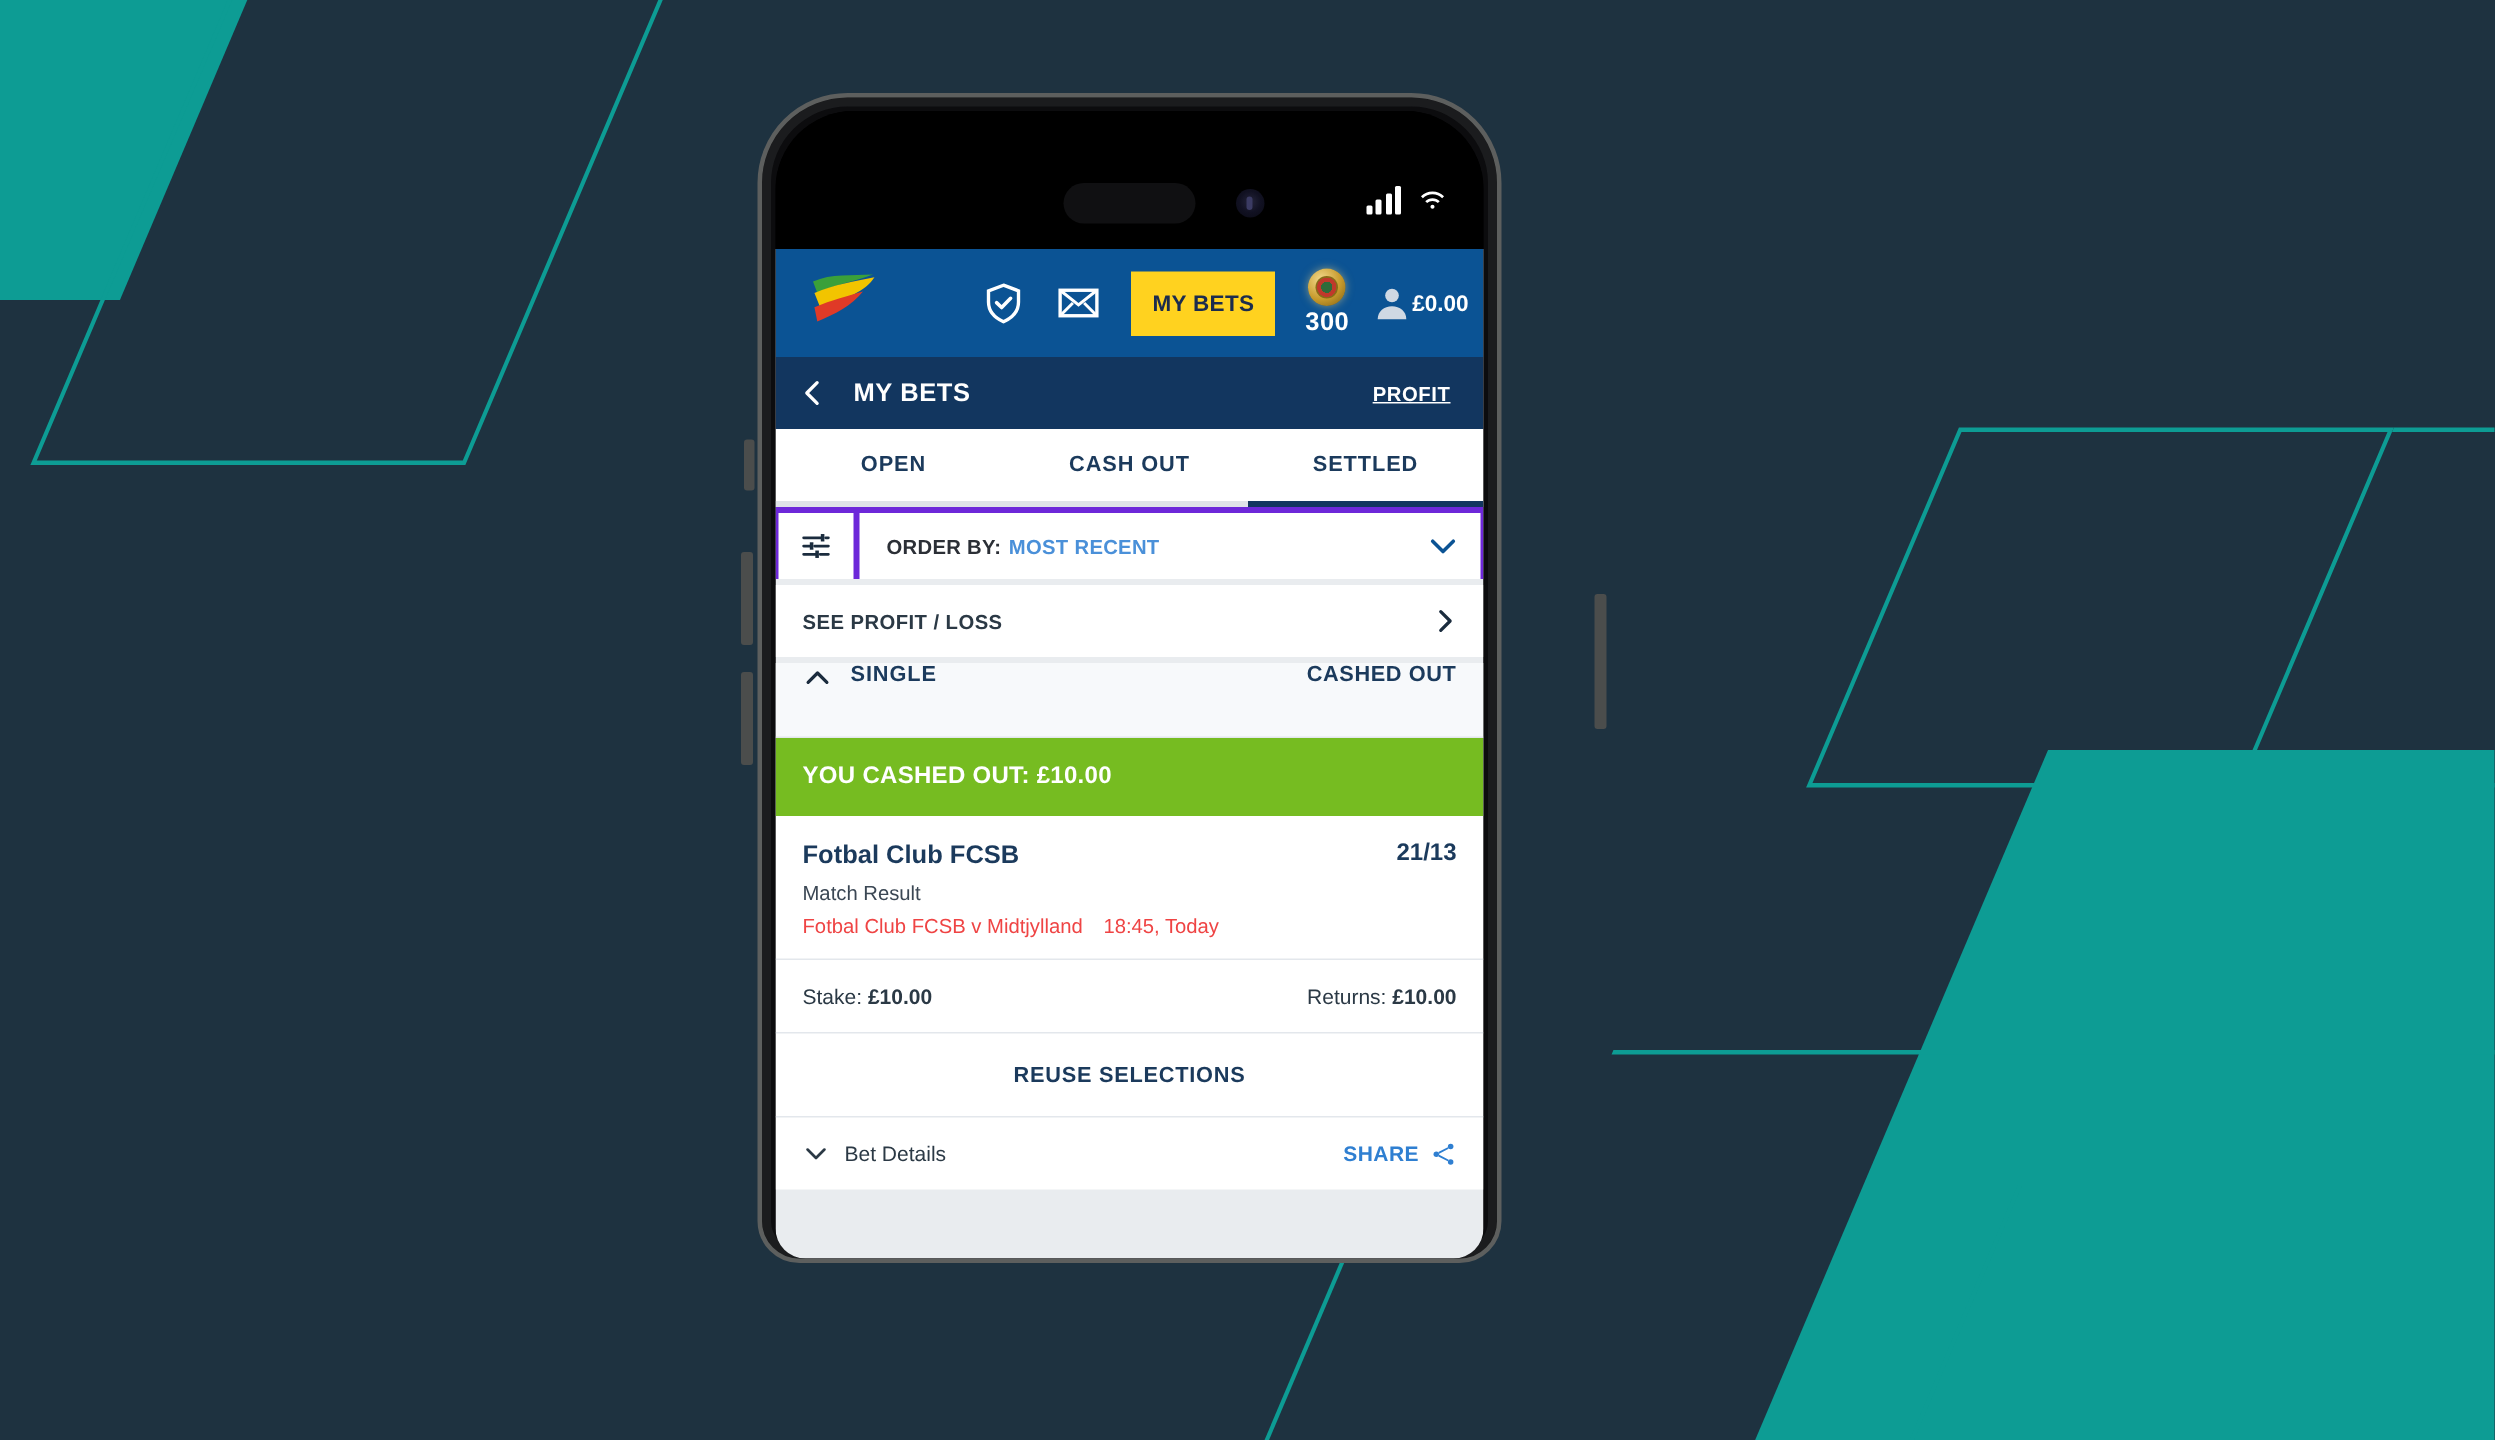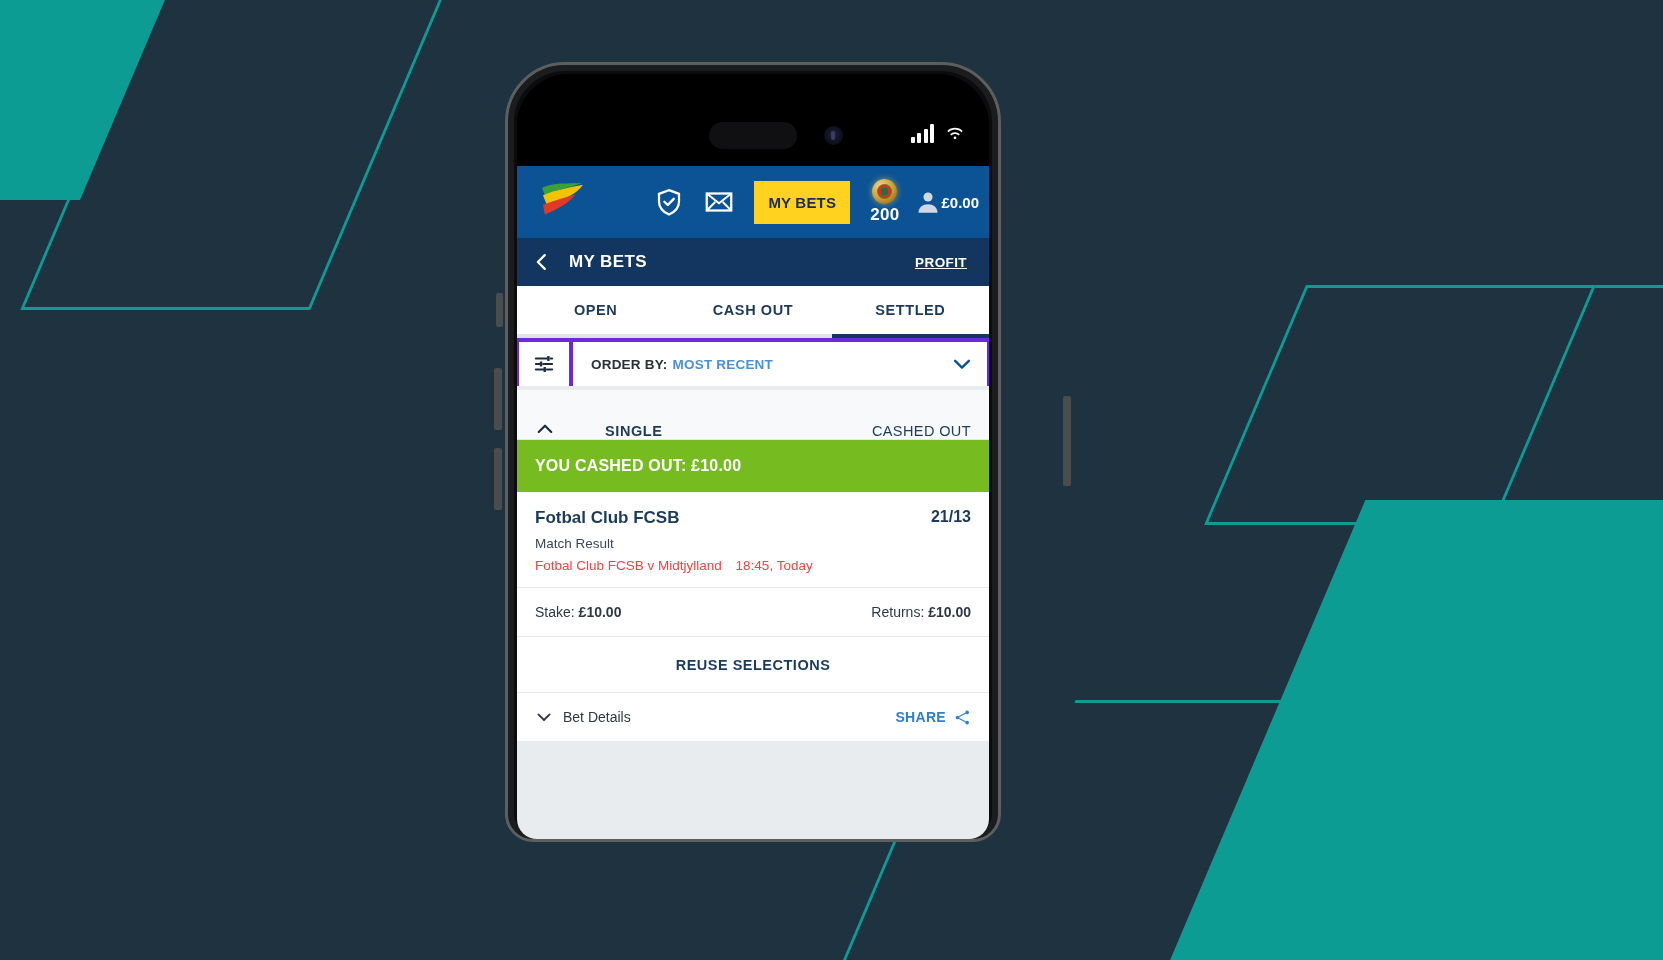--- a/index.html
+++ b/index.html
@@ -274,34 +274,33 @@
   .profit-label {
     font-size: 13.5px; font-weight: bold; color: #2b3945; letter-spacing:.3px;
   }
   .chev-right { margin-left: auto; width: 20px; height: 20px; color: #1b2c3e; }
 
   
   .bet-card { margin-top: 4px; background:#fff; }
   .bet-card-head {
     background: #f7f9fb;
     height: 50px;
-    display: flex; align-items: flex-end;
+    display: flex; align-items: flex-start;
     padding: 0 18px;
     border-bottom: 1px solid #e3e7ec;
     cursor: pointer;
-    gap: 38px;
   }
   .chev-up { width: 20px; height: 20px; color:#1b2c3e; flex:0 0 auto; }
   .bet-type {
     margin-left: 12px;
     font-size: 14.5px; font-weight: bold; color: #1b3a5c; letter-spacing: .6px;
   }
   .bet-status {
     margin-left: auto;
-    font-size: 14.5px; font-weight: normal; color: #1b3a5c; letter-spacing: .4px;
+    font-size: 14.5px; font-weight: bold; color: #1b3a5c; letter-spacing: .4px;
   }
   .cashout-banner {
     background: #76bc21;
     height: 52px;
     display: flex; align-items: center;
     padding: 0 18px;
     color: #fff;
     font-size: 16px; font-weight: bold; letter-spacing: .2px;
   }
   .sel-body { padding: 16px 18px 14px 18px; border-bottom: 1px solid #e3e7ec; }
@@ -399,21 +398,21 @@
           <svg class="icon-btn" viewBox="0 0 24 24">
             <rect x="2.2" y="5.2" width="19.6" height="13.6" fill="none" stroke="currentColor" stroke-width="1.8"></rect>
             <path d="M2.2 5.2 12 13 21.8 5.2 M2.2 18.8 9 12 M21.8 18.8 15 12" fill="none" stroke="currentColor" stroke-width="1.6"></path>
           </svg>
         </div>
 
         <button class="mybets-btn">MY BETS</button>
 
         <div class="coin-wrap">
           <div class="coin"></div>
-          <div class="coin-val">200</div>
+          <div class="coin-val">300</div>
         </div>
 
         <div class="acct-wrap">
           <svg class="avatar-ic" viewBox="0 0 24 24">
             <circle cx="12" cy="7.4" r="4.2" fill="currentColor"></circle>
             <path fill="currentColor" d="M3.2 22c0-4.9 3.9-8 8.8-8s8.8 3.1 8.8 8z"></path>
           </svg>
           <div class="acct-bal">£0.00</div>
         </div>
       </div>
@@ -443,20 +442,26 @@
         </div>
         <div class="orderby-box">
           <span class="orderby-label">ORDER BY:</span>
           <span class="orderby-value">MOST RECENT</span>
           <svg class="chev-down" viewBox="0 0 24 24">
             <path fill="none" stroke="currentColor" stroke-width="2.6" stroke-linecap="round" stroke-linejoin="round" d="M4.5 8.5 12 16 19.5 8.5"></path>
           </svg>
         </div>
       </div>
 
+      <div class="profit-row">
+        <span class="profit-label">SEE PROFIT / LOSS</span>
+        <svg class="chev-right" viewBox="0 0 24 24">
+          <path fill="none" stroke="currentColor" stroke-width="2.6" stroke-linecap="round" stroke-linejoin="round" d="M9 4.5 16.5 12 9 19.5"></path>
+        </svg>
+      </div>
 
       <div class="bet-card">
 
         <div class="bet-card-head">
           <svg class="chev-up" viewBox="0 0 24 24">
             <path fill="none" stroke="currentColor" stroke-width="2.6" stroke-linecap="round" stroke-linejoin="round" d="M4.5 15.5 12 8 19.5 15.5"></path>
           </svg>
           <span class="bet-type">SINGLE</span>
           <span class="bet-status">CASHED OUT</span>
         </div>

